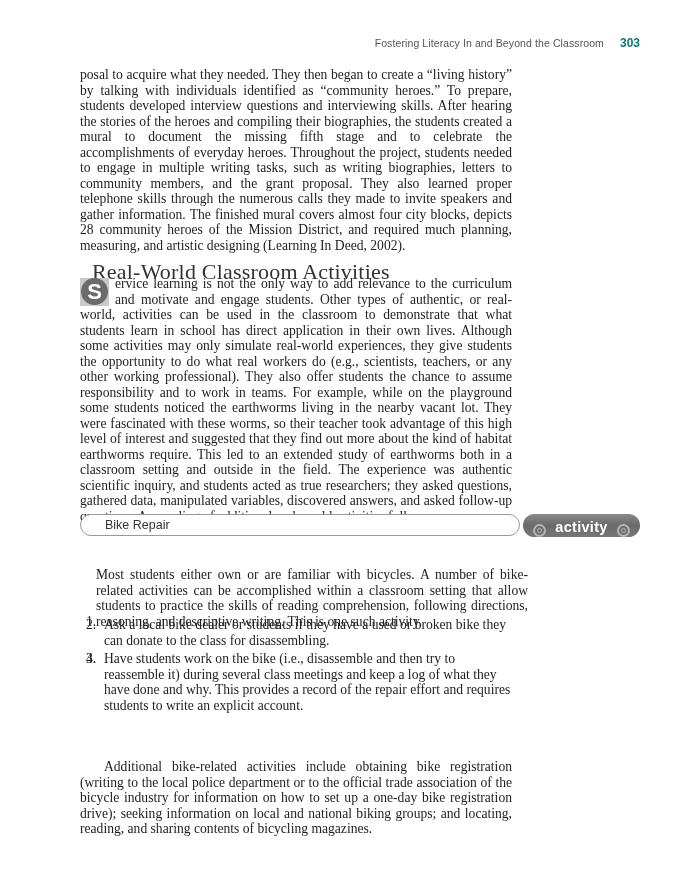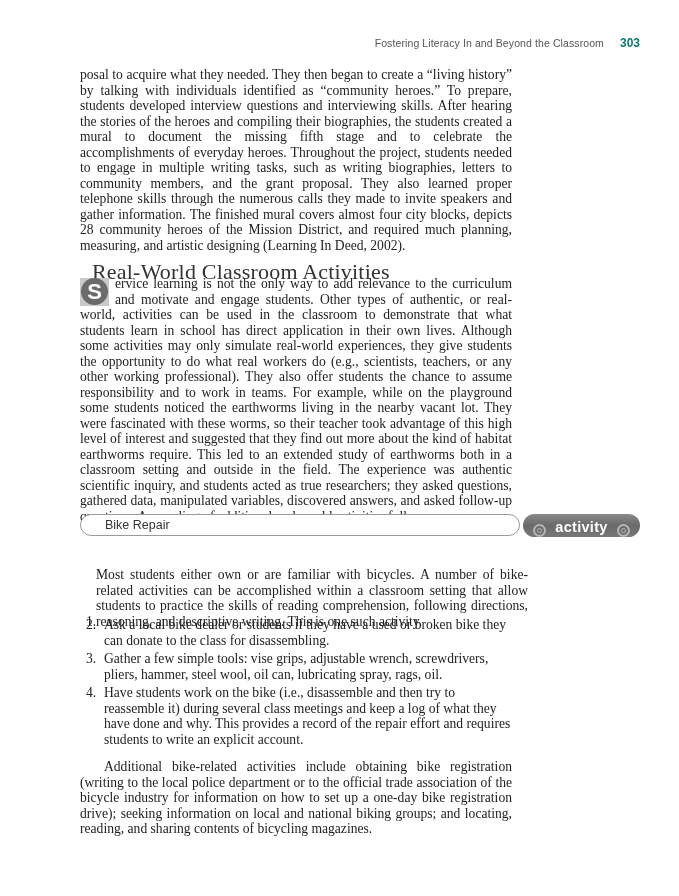--- a/index.html
+++ b/index.html
@@ -107,21 +107,20 @@
   <ol class="body-text steps">
     <li>
       <span class="num">1.</span>
     </li>
     <li>
       <span class="num">2.</span>
       <span>Ask a local bike dealer or students if they have a used or broken bike they can donate to the class for disassembling.</span>
     </li>
     <li>
       <span class="num">3.</span>
-      <span>Gather a few simple tools: vise grips, adjustable wrench, screwdrivers, pliers, hammer, steel wool, oil can, lubricating spray, rags, oil.</span>
     </li>
     <li>
       <span class="num">4.</span>
       <span>Have students work on the bike (i.e., disassemble and then try to reassemble it) during several class meetings and keep a log of what they have done and why. This provides a record of the repair effort and requires students to write an explicit account.</span>
     </li>
   </ol>
 
   <p class="body-text p4" style="margin:0">Additional bike-related activities include obtaining bike registration (writing to the local police department or to the official trade association of the bicycle industry for information on how to set up a one-day bike registration drive); seeking information on local and national biking groups; and locating, reading, and sharing contents of bicycling magazines.</p>
 
 </div>

